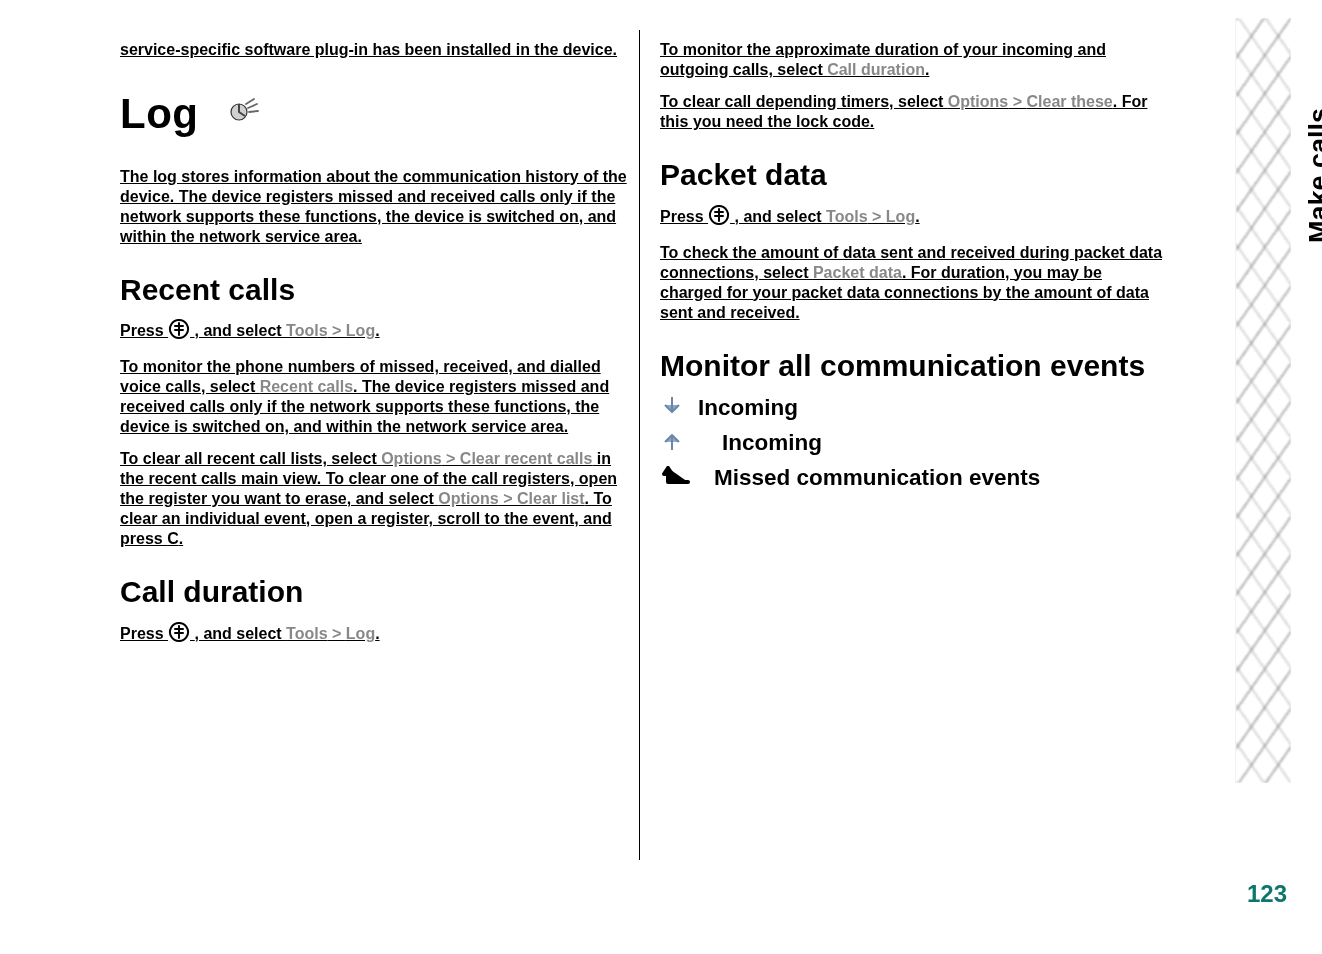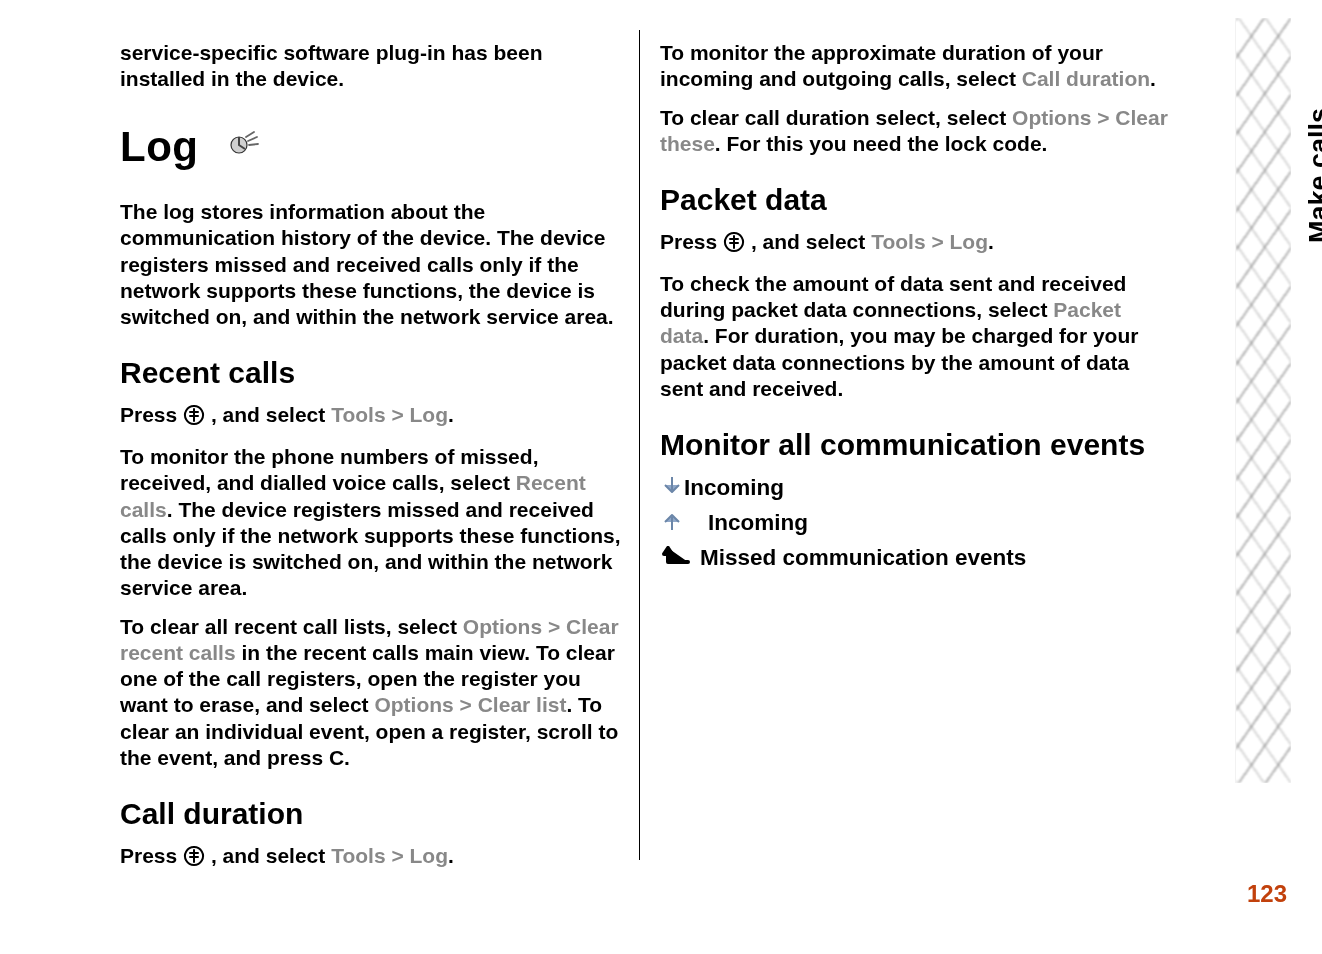--- a/index.html
+++ b/index.html
@@ -41,23 +41,24 @@
     font-weight: 800;
     letter-spacing: 0.5px;
     margin: 28px 0 22px 0;
   }
   .h2 {
     font-size: 30px;
     font-weight: 800;
     margin: 24px 0 10px 0;
   }
   .para {
-    font-size: 21px;
+    font-size: 16px;
     font-weight: 600;
     margin: 10px 0 12px 0;
+    text-decoration: underline;
   }
   .menu-text { color: #888888; font-weight: 700; }
   .gt { color: #888888; font-weight: 700; }
   .kbd { font-weight: 800; }
 
   
   .sidetab {
     position: absolute;
     right: 32px;
     top: 18px;
@@ -91,24 +92,24 @@
     white-space: nowrap;
     background: #fff;
     padding: 4px 10px 4px 10px;
   }
   .pagenum {
     position: absolute;
     bottom: 46px;
     right: 35px;
     font-size: 24px;
     font-weight: 800;
-    color: #c2410c;
+    color: #0f766e;
   }
   .icon-slot { display:inline-block; vertical-align:-4px; }
-  .line-icon { display:flex; align-items:flex-start; margin:4px 0; font-size:22.5px; font-weight:600; }
+  .line-icon { display:flex; align-items:flex-start; gap:14px; margin:4px 0; font-size:22.5px; font-weight:600; }
   .line-icon-indent { padding-left: 24px; }
 </style>
 </head>
 <body>
 
 <div class="page">
 
   <div class="columns">
 
     <div class="col left">
@@ -171,21 +172,21 @@
     </div>
 
     <div class="col">
 
       <div class="para">
         <span>To monitor the approximate duration of your incoming and outgoing calls, select </span><span class="menu-text">Call duration</span><span>.</span>
       </div>
 
 
       <div class="para">
-        <span>To clear call duration select, select </span><span class="menu-text">Options</span><span class="gt"> &gt; </span><span class="menu-text">Clear these</span><span>. For this you need the lock code.</span>
+        <span>To clear call depending timers, select </span><span class="menu-text">Options</span><span class="gt"> &gt; </span><span class="menu-text">Clear these</span><span>. For this you need the lock code.</span>
       </div>
 
       <div class="h2">Packet data</div>
 
       <div class="para">
         <span>Press </span>
         <span class="icon-slot">
           <svg width="22" height="22" viewBox="0 0 22 22">
               <path d="M11 2a9 9 0 1 0 0.01 0M7 8h8M7 12h8M11 5v12" stroke="#000" stroke-width="2" fill="none" stroke-linecap="round"></path>
             </svg>

